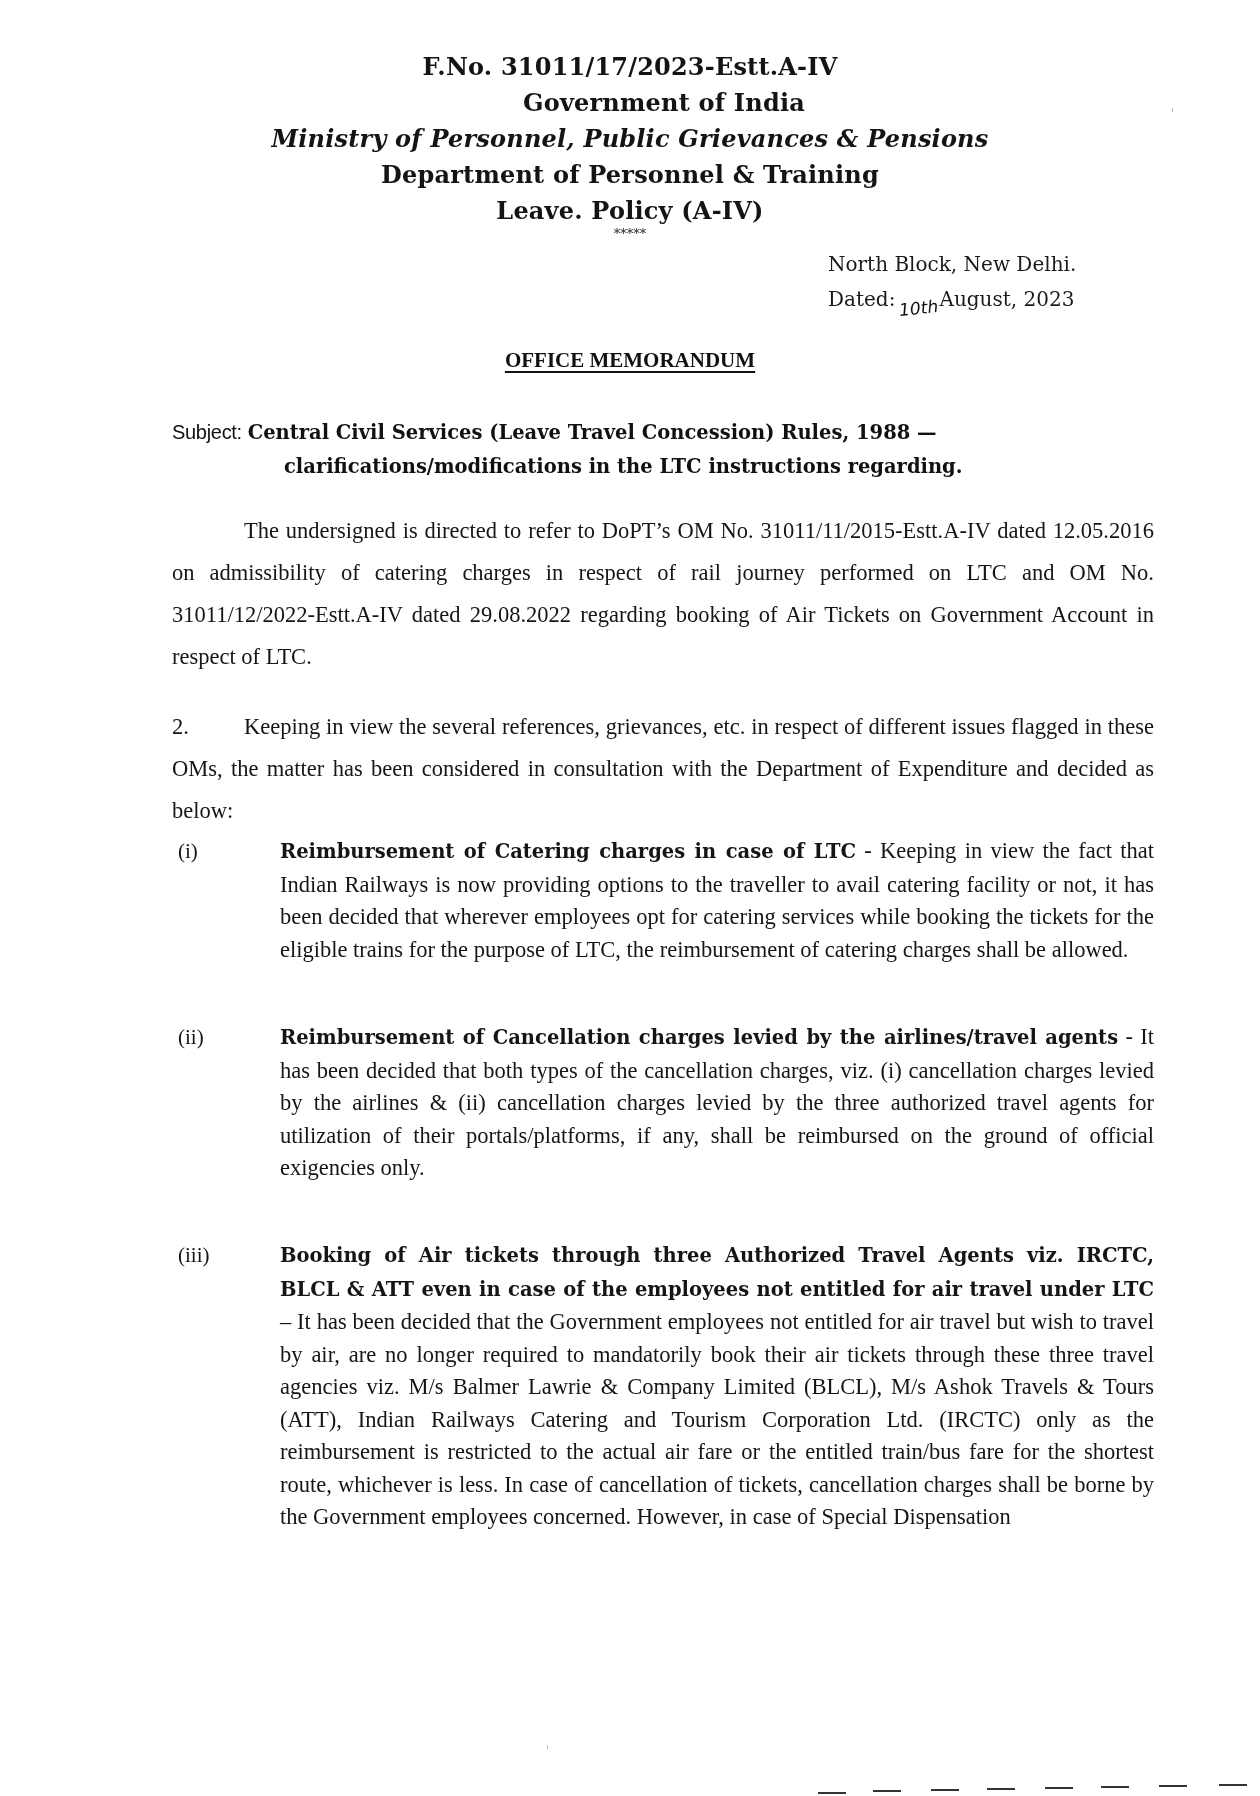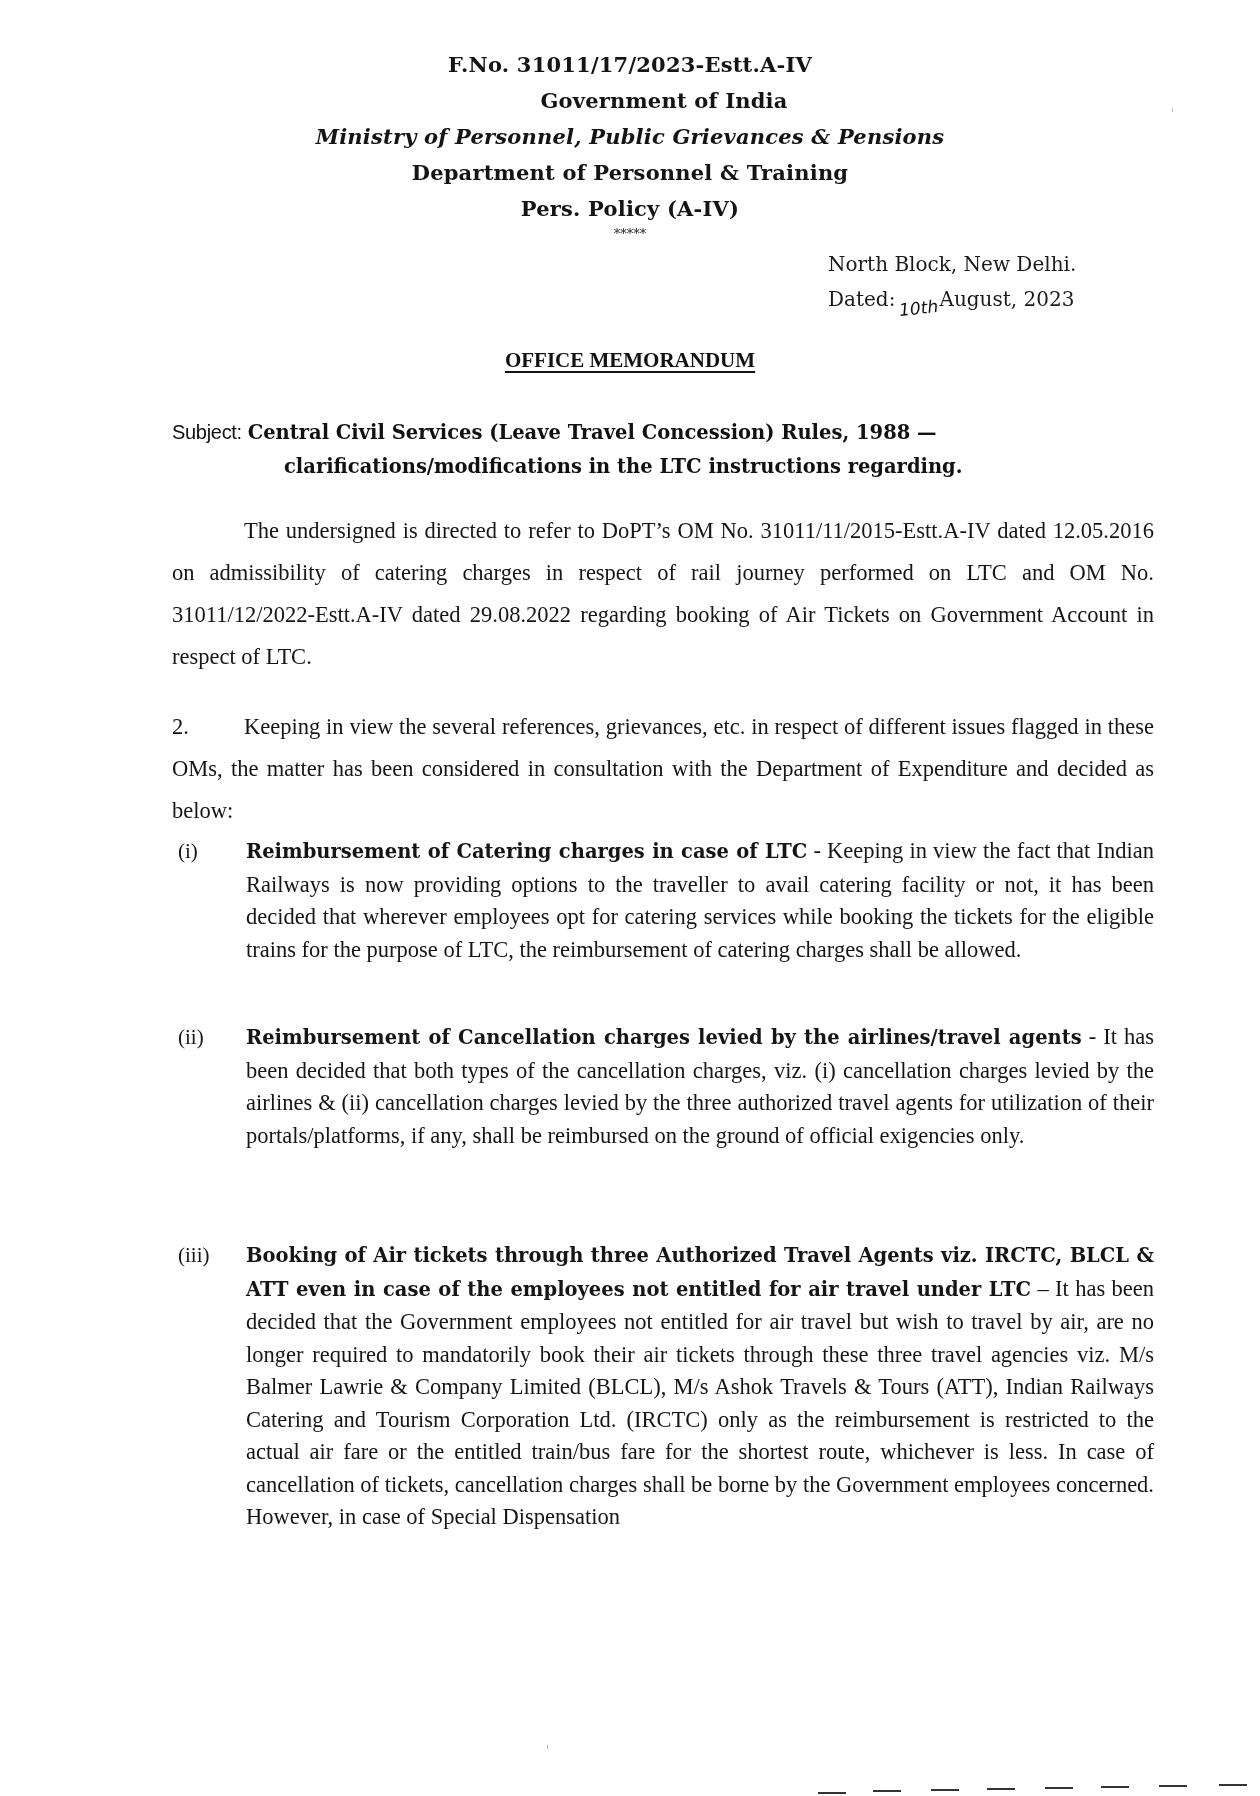--- a/index.html
+++ b/index.html
@@ -1,47 +1,47 @@
 <!DOCTYPE html>
 <html><head>
 <meta charset="utf-8">
 <style>
   html, body { margin:0; padding:0; background:#ffffff; }
   body { width:1260px; height:1796px; position:relative; overflow:hidden; color:#111; }
   .page { position:absolute; left:0; top:0; width:1260px; height:1796px; background:#fff; }
-  .hdr { position:absolute; left:0; width:1260px; text-align:center; font-family:"DejaVu Serif", serif; font-weight:bold; font-size:21px; letter-spacing:0.2px; color:#141414; }
+  .hdr { position:absolute; left:0; width:1260px; text-align:center; font-family:"DejaVu Serif", serif; font-weight:bold; font-size:24px; letter-spacing:0.2px; color:#141414; }
   .stars { position:absolute; left:0; width:1260px; text-align:center; font-family:"DejaVu Serif", serif; font-size:13px; color:#222; letter-spacing:0px; }
   .place { position:absolute; left:828px; font-family:"DejaVu Serif", serif; font-size:20px; color:#1a1a1a; }
   .hand { font-family:"DejaVu Sans", sans-serif; font-size:17px; font-style:italic; display:inline-block; transform:translateY(8px) rotate(-6deg); margin:0 1px 0 4px; color:#111; }
   .title { position:absolute; left:0; width:1260px; text-align:center; font-family:"Liberation Serif", serif; font-weight:bold; font-size:21px; color:#111; }
   .title span { text-decoration:underline; text-underline-offset:4px; text-decoration-thickness:2px; }
   .subject { position:absolute; left:172px; width:982px; font-family:"Liberation Serif", serif; font-size:23px; line-height:33px; color:#111; }
   .subject .lbl { font-family:"Liberation Sans", sans-serif; font-size:20px; letter-spacing:-0.3px; }
   .subject .b { font-family:"DejaVu Serif", serif; font-weight:bold; font-size:19.5px; }
   .subject .line2 { padding-left:112px; }
   .para { position:absolute; left:172px; width:982px; font-family:"Liberation Serif", serif; font-size:22.5px; line-height:42px; text-align:justify; color:#151515; }
   .indent { display:inline-block; width:72px; }
   .num2 { display:inline-block; width:72px; }
   .item { position:absolute; left:172px; width:982px; font-family:"Liberation Serif", serif; font-size:22.5px; line-height:32.5px; color:#151515; }
   .item .lbl { position:absolute; left:6px; top:0; font-size:21px; }
-  .item .txt { margin-left:74px; text-align:justify; text-align-last:left; }
+  .item .txt { margin-left:108px; text-align:justify; text-align-last:left; }
   .item .b { font-family:"DejaVu Serif", serif; font-weight:bold; font-size:19.5px; }
   .dash { position:absolute; height:2px; width:28px; background:#333; }
   .speck { position:absolute; width:1px; height:4px; background:#bbb; }
 </style>
 </head>
 <body>
 
 <div class="page">
 
   <div class="hdr" style="top:52px;">F.No. 31011/17/2023-Estt.A-IV</div>
   <div class="hdr" style="top:88px;margin-left:34px;">Government of India</div>
   <div class="hdr" style="top:124px;font-style:italic;">Ministry of Personnel, Public Grievances &amp; Pensions</div>
   <div class="hdr" style="top:160px;">Department of Personnel &amp; Training</div>
-  <div class="hdr" style="top:196px;">Pers. Policy (A-IV)</div>
+  <div class="hdr" style="top:196px;">Leave. Policy (A-IV)</div>
   <div class="stars" style="top:226px;">*****</div>
 
   <div class="speck" style="left:1172px; top:108px;"></div>
 
   <div class="place" style="top:252px;">North Block, New Delhi.</div>
   <div class="place" style="top:287px;">
     <span>Dated:</span><span class="hand">10th</span><span>August, 2023</span>
   </div>
 
   <div class="title" style="top:348px;"><span>OFFICE MEMORANDUM</span></div>

